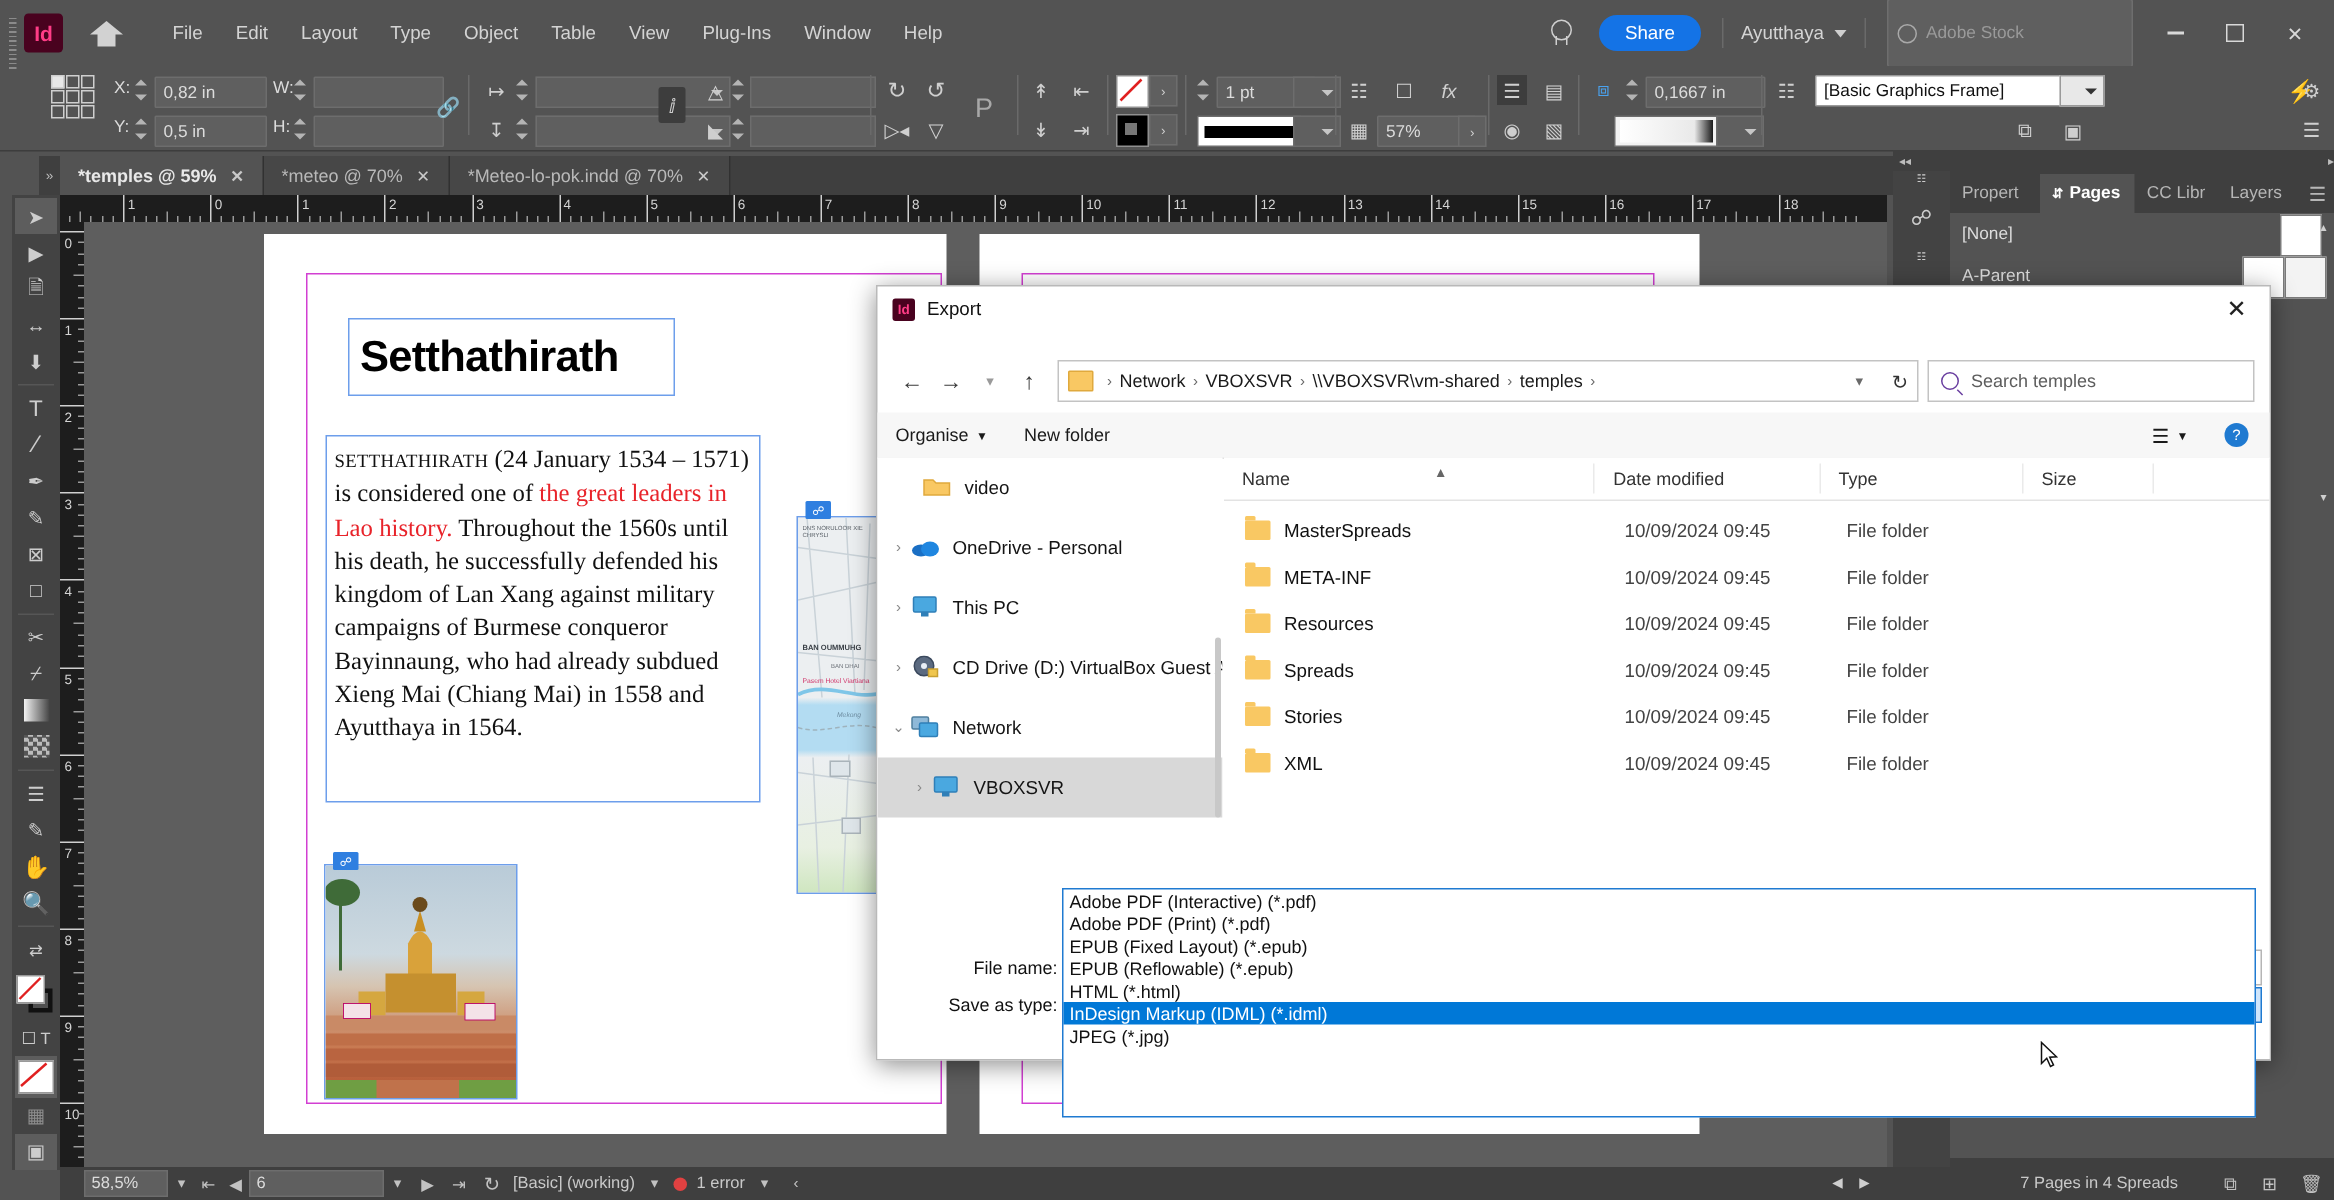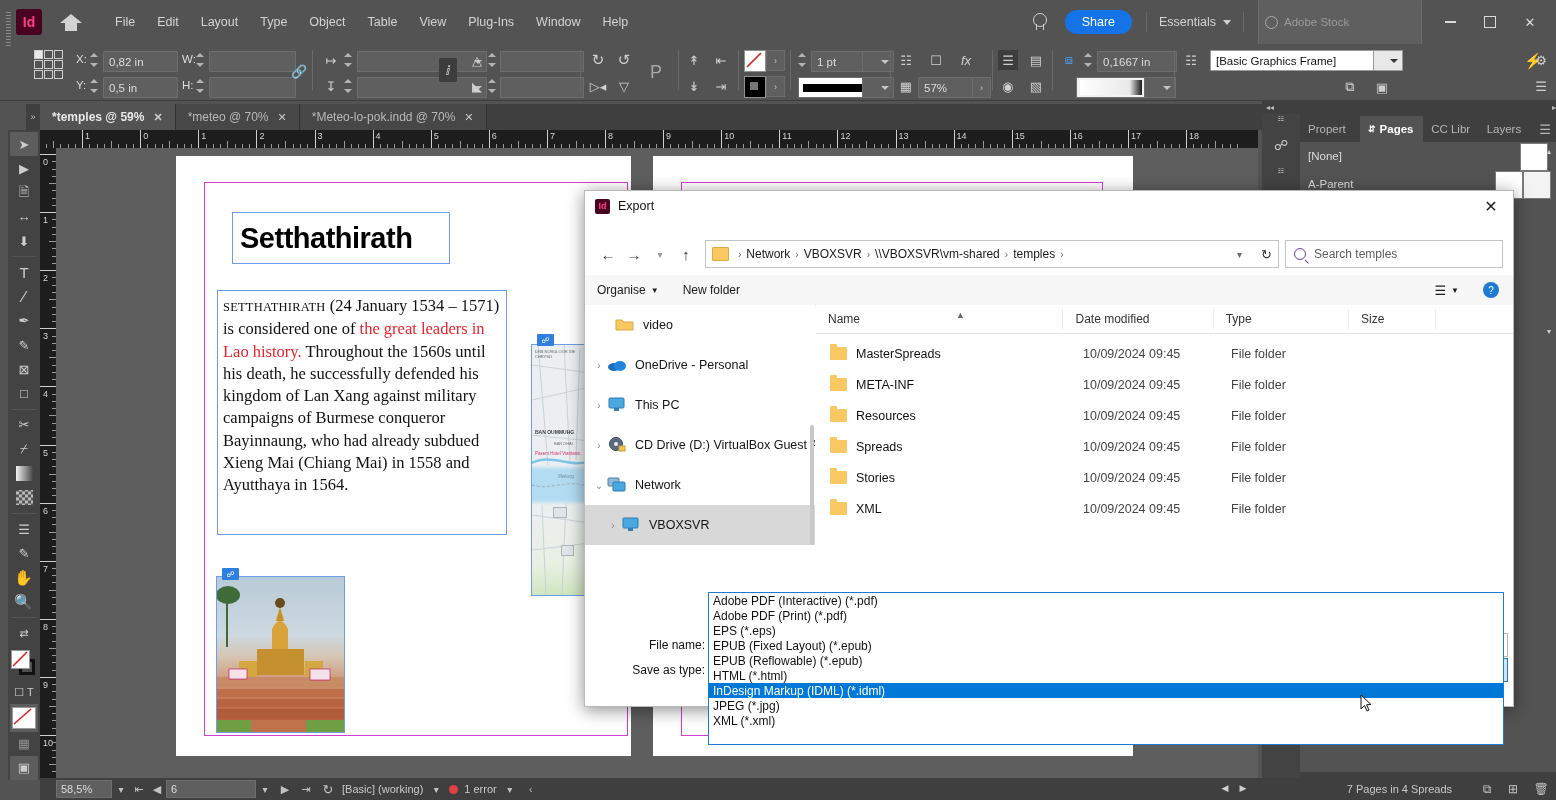--- a/index.html
+++ b/index.html
@@ -178,21 +178,21 @@
       <span>Help</span>
     </div>
     <div class="topright">
       <div class="bulb">
           <i></i>
           <b></b>
         </div>
       <div class="share-btn">Share</div>
       <div class="vbar"></div>
       <div class="workspace">
-        <span>Essentials</span>
+        <span>Ayutthaya</span>
         <span class="caret"></span>
       </div>
       <div class="vbar"></div>
       <div class="stocksearch">
         <span class="mag"></span>
         <span>Adobe Stock</span>
       </div>
       <div class="wbtns">
         <div class="wbtn">
             <span class="min"></span>
@@ -990,27 +990,25 @@
         <span>Adobe PDF (Interactive) (*.pdf)</span>
         <span class="cv"></span>
       </div>
 
     </div>
   </div>
 
   <div class="ddlist" style="left:708px;top:592px;width:794px;height:151px;">
     <div class="ddopt">Adobe PDF (Interactive) (*.pdf)</div>
     <div class="ddopt">Adobe PDF (Print) (*.pdf)</div>
-    <div class="ddopt">EPS (*.eps)</div>
     <div class="ddopt">EPUB (Fixed Layout) (*.epub)</div>
     <div class="ddopt">EPUB (Reflowable) (*.epub)</div>
     <div class="ddopt">HTML (*.html)</div>
     <div class="ddopt hl">InDesign Markup (IDML) (*.idml)</div>
     <div class="ddopt">JPEG (*.jpg)</div>
-    <div class="ddopt">XML (*.xml)</div>
   </div>
 
   <div class="cursor" style="left:1360px;top:694px;">
     <svg width="12" height="18" viewBox="0 0 12 18">
       <path d="M1 1 L1 15 L4.5 11.5 L7 17 L9 16 L6.5 10.8 L11 10.5 Z" fill="#fff" stroke="#111" stroke-width="1"></path>
     </svg>
   </div>
 
 </div>
 

